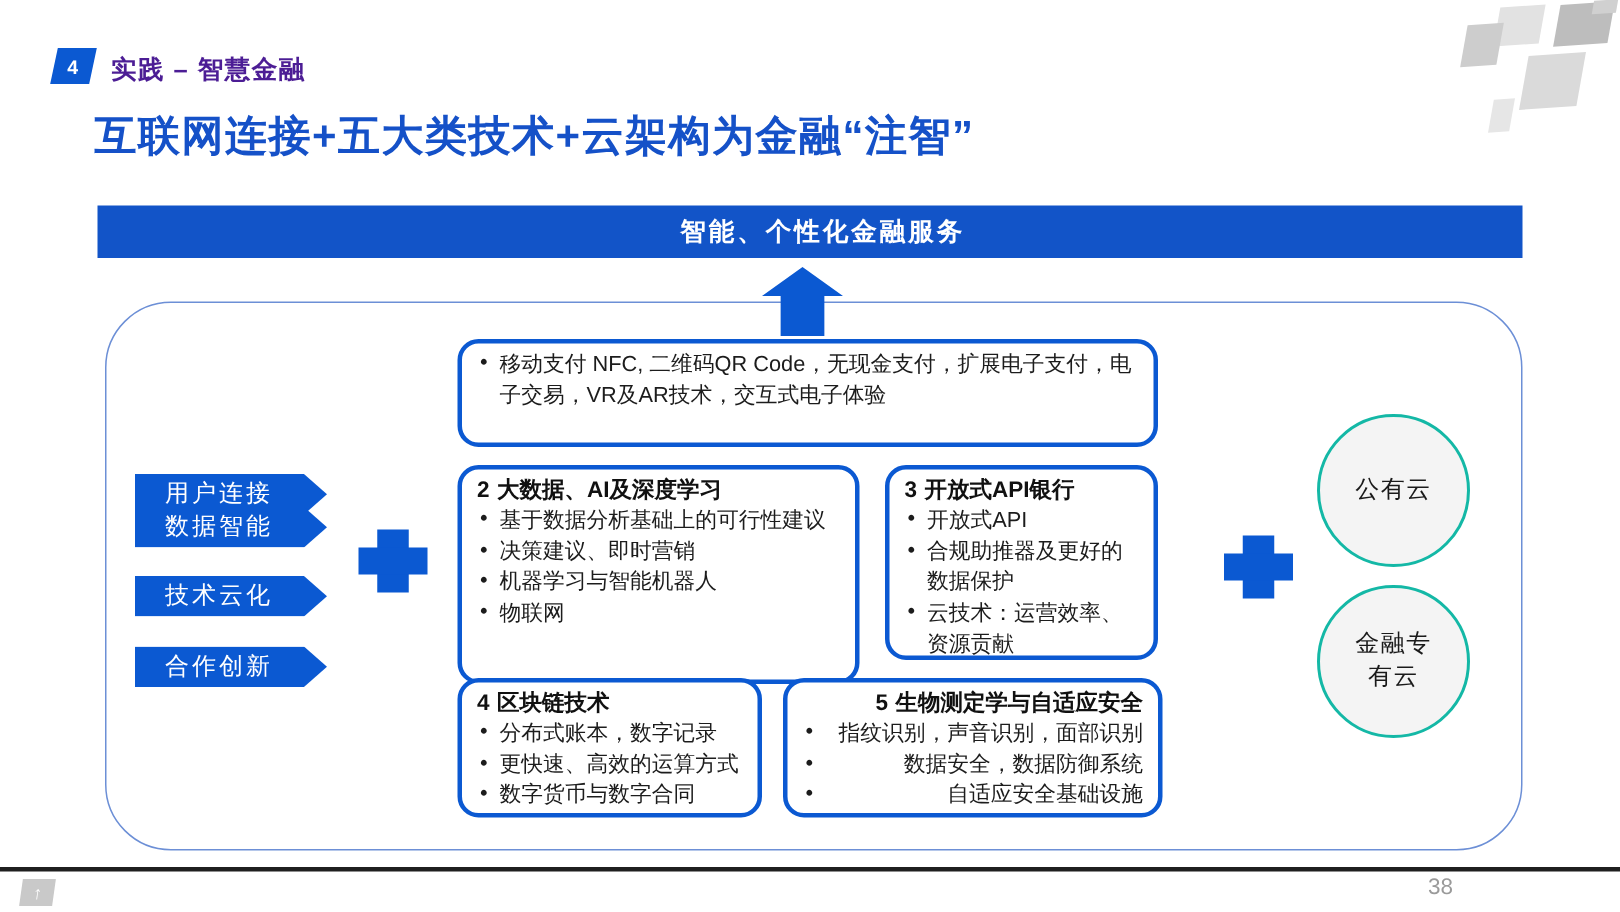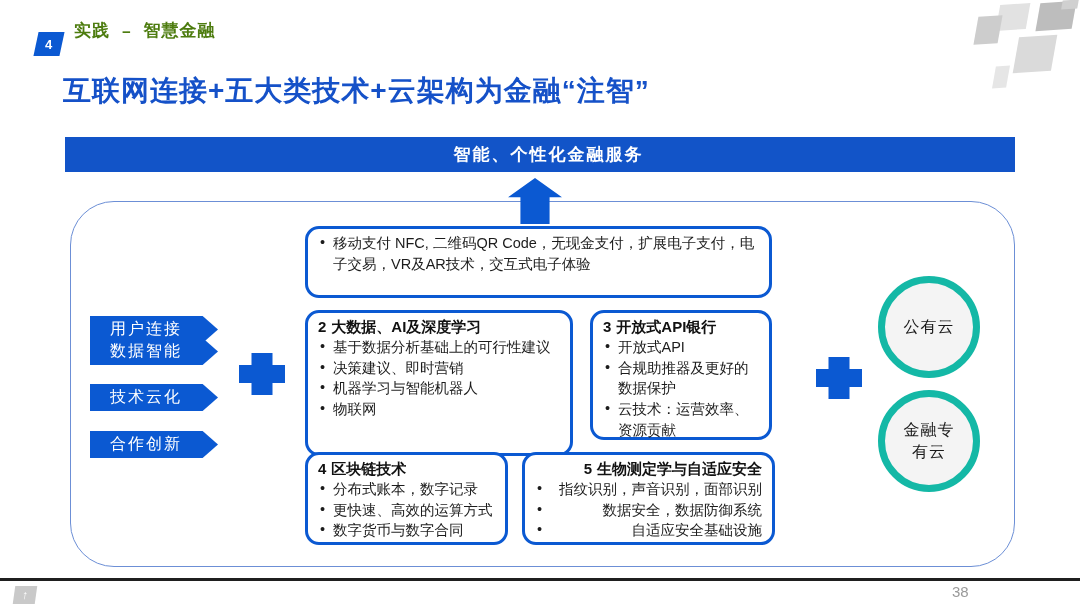--- a/index.html
+++ b/index.html
@@ -17,22 +17,22 @@
   .d5 { left:994px;  top:66px; width:14px; height:22px; background:#e6e6e6; }
   .d6 { left:1062px; top:0px;  width:16px; height:9px;  background:#d0d0d0; }
   
   .badge {
     position:absolute; left:36px; top:32px; width:26px; height:24px;
     background:#0b59d2; transform:skewX(-12deg);
     display:flex; align-items:center; justify-content:center;
   }
   .badge span { transform:skewX(12deg); color:#fff; font-size:13px; font-weight:bold; }
   .section {
-    position:absolute; left:74px; top:19px; color:#4d7c0f;
-    font-size:17px; font-weight:bold; font-family:Liberation Mono, monospace;
+    position:absolute; left:74px; top:35px; color:#4c1d95;
+    font-size:17px; font-weight:bold; font-family:Liberation Sans, sans-serif;
     letter-spacing:1px;
   }
   .title {
     position:absolute; left:63px; top:72px; color:#1551c8;
     font-size:28px; font-weight:bold; letter-spacing:1px;
   }
   
   .banner {
     position:absolute; left:65px; top:137px; width:950px; height:35px;
     background:#1254c8; color:#ffffff; display:flex; align-items:center;
@@ -87,21 +87,21 @@
   .box-num  { margin-right:5px; }
   .tech-box ul { list-style:none; }
   .tech-box li {
     position:relative; padding-left:15px; font-size:14.5px; color:#1c1c1c;
     line-height:1.42;
   }
   .tech-box li::before { content:"•"; position:absolute; left:2px; top:-1px; }
   
   .cloud-circle {
     position:absolute; width:102px; height:102px; border-radius:50%;
-    border:7px solid #14b8a6; background:#f4f4f4; display:flex;
+    border:2px solid #14b8a6; background:#f4f4f4; display:flex;
     align-items:center; justify-content:center; text-align:center; z-index:3;
   }
   .cloud-circle span {
     font-size:16px; color:#1a1a1a; font-family:"Liberation Serif", serif;
     width:66px; line-height:1.4; letter-spacing:1px;
   }
   .c0 { left:878px; top:276px; }
   .c1 { left:878px; top:390px; }
   
   .footer-line { position:absolute; left:0; top:578px; width:1080px; height:3px; background:#1f1f1f; }

